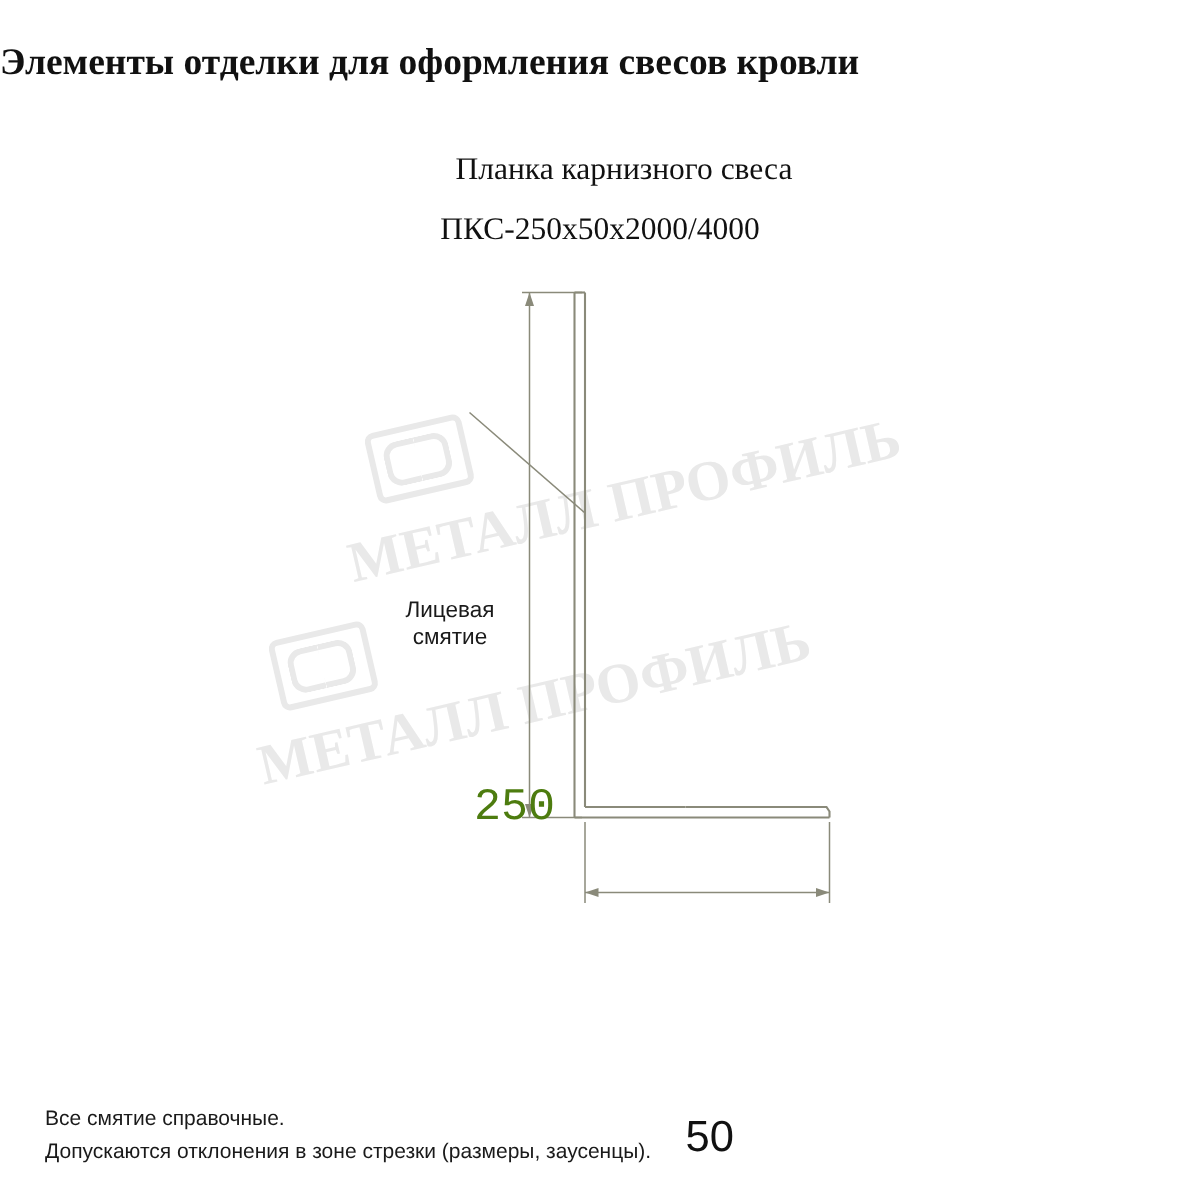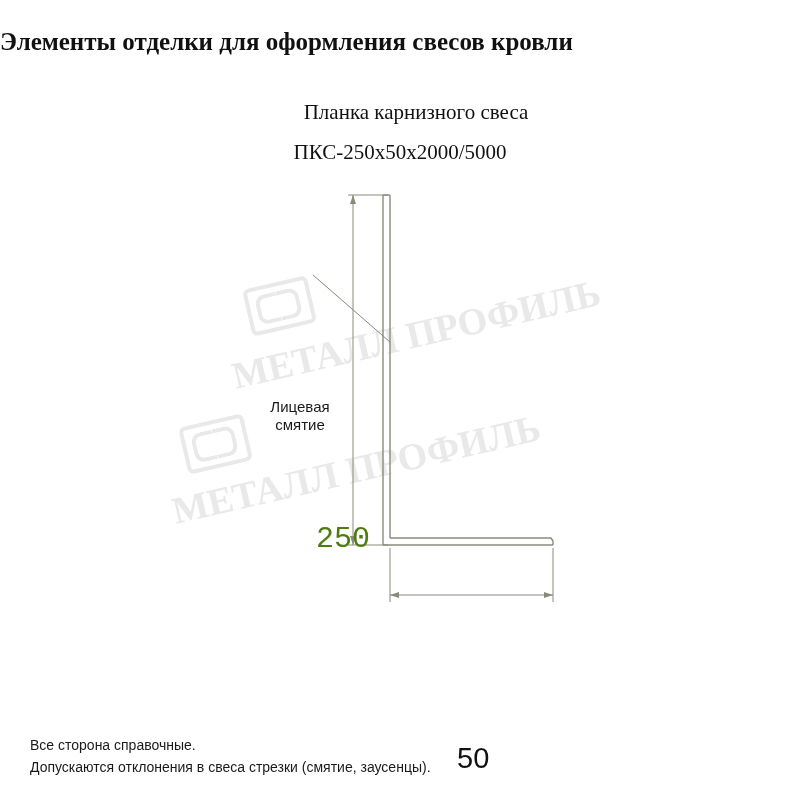--- a/index.html
+++ b/index.html
@@ -170,21 +170,21 @@
   .footnotes div { white-space: nowrap; }
 </style>
 </head>
 <body>
 
 <div class="page">
 
   <div class="title">Элементы отделки для оформления свесов кровли</div>
 
   <div class="subtitle1">Планка карнизного свеса</div>
-  <div class="subtitle2">ПКС-250x50x2000/5000</div>
+  <div class="subtitle2">ПКС-250x50x2000/4000</div>
 
   <div class="watermark-layer">
     <div class="wm-logo wml1"></div>
     <div class="wm wm1">МЕТАЛЛ ПРОФИЛЬ</div>
     <div class="wm-logo wml2"></div>
     <div class="wm wm2">МЕТАЛЛ ПРОФИЛЬ</div>
   </div>
 
   <div class="drawing">
     <svg width="800" height="470" viewBox="0 0 800 470" xmlns="http://www.w3.org/2000/svg">
@@ -232,17 +232,17 @@
     <div class="label-face">
       <div>Лицевая</div>
       <div>смятие</div>
     </div>
 
     <div class="dim-250">250</div>
     <div class="dim-50">50</div>
   </div>
 
   <div class="footnotes">
-    <div>Все сторона справочные.</div>
-    <div>Допускаются отклонения в свеса стрезки (смятие, заусенцы).</div>
+    <div>Все смятие справочные.</div>
+    <div>Допускаются отклонения в зоне стрезки (размеры, заусенцы).</div>
   </div>
 
 </div>
 
 </body></html>

